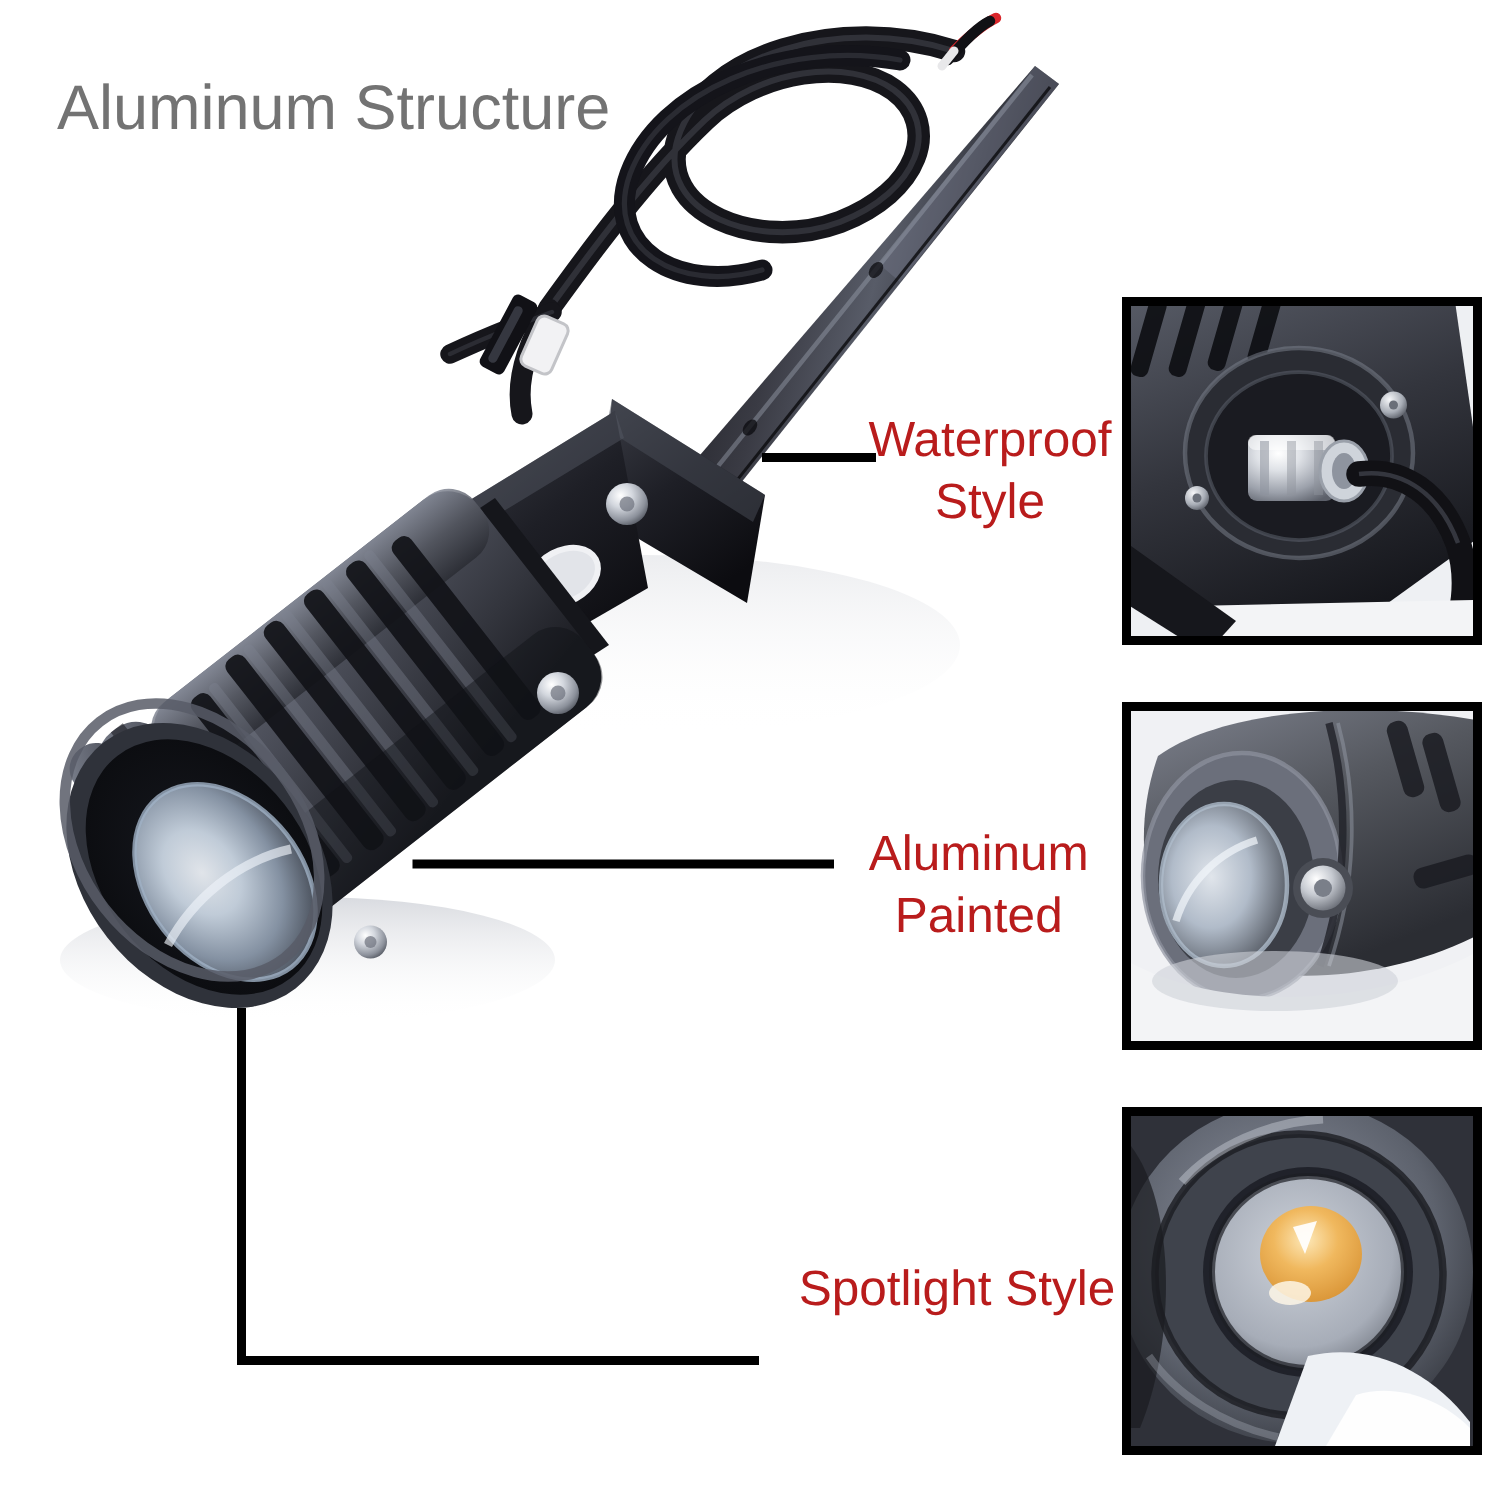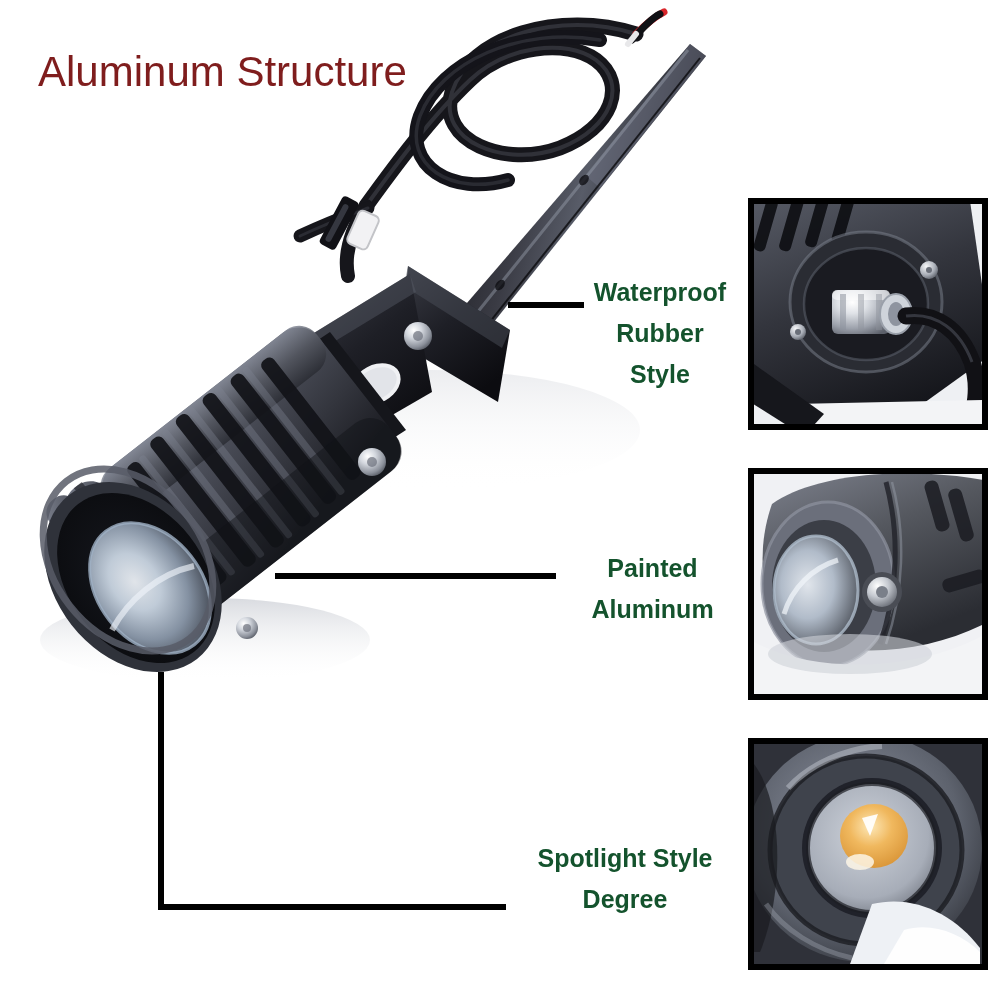--- a/index.html
+++ b/index.html
@@ -18,21 +18,21 @@
     overflow: hidden;
   }
 
   
   #title {
     position: absolute;
     left: 38px;
     top: 48px;
     font-size: 42px;
     line-height: 48px;
-    color: #7f1d1d;
+    color: #737373;
     font-weight: 400;
     letter-spacing: 0px;
     white-space: nowrap;
   }
 
   
   #product-stage {
     position: absolute;
     left: 0px;
     top: 0px;
@@ -67,40 +67,39 @@
   #leader-spotlight-horz {
     left: 158px;
     top: 904px;
     width: 348px;
     height: 6px;
   }
 
   
   .callout {
     position: absolute;
-    color: #14532d;
-    font-size: 25px;
+    color: #b91c1c;
+    font-size: 33px;
     line-height: 41px;
     text-align: center;
     white-space: nowrap;
-    font-weight: bold;
   }
   #callout-waterproof {
     left: 570px;
     top: 272px;
     width: 180px;
     text-align: center;
   }
   #callout-painted {
     left: 570px;
     top: 548px;
     width: 165px;
   }
   #callout-spotlight {
-    left: 505px;
+    left: 518px;
     top: 838px;
     width: 240px;
   }
   .callout .cl-line { display: block; }
 
   
   .inset {
     position: absolute;
     left: 748px;
     width: 228px;
@@ -283,32 +282,30 @@
     </svg>
   </div>
 
   <div class="leader" id="leader-waterproof"></div>
   <div class="leader" id="leader-painted"></div>
   <div class="leader" id="leader-spotlight-vert"></div>
   <div class="leader" id="leader-spotlight-horz"></div>
 
   <div class="callout" id="callout-waterproof">
     <span class="cl-line">Waterproof</span>
-    <span class="cl-line">Rubber</span>
     <span class="cl-line">Style</span>
   </div>
 
   <div class="callout" id="callout-painted">
+    <span class="cl-line">Aluminum</span>
     <span class="cl-line">Painted</span>
-    <span class="cl-line">Aluminum</span>
   </div>
 
   <div class="callout" id="callout-spotlight">
     <span class="cl-line">Spotlight Style</span>
-    <span class="cl-line">Degree</span>
   </div>
 
   <div class="inset" id="inset-1">
     <svg viewBox="0 0 228 220" xmlns="http://www.w3.org/2000/svg">
       <defs>
         <linearGradient id="i1bg" x1="0" y1="0" x2="0.4" y2="1">
           <stop offset="0" stop-color="#5a5e69"></stop>
           <stop offset="0.5" stop-color="#33353d"></stop>
           <stop offset="1" stop-color="#14151a"></stop>
         </linearGradient>

